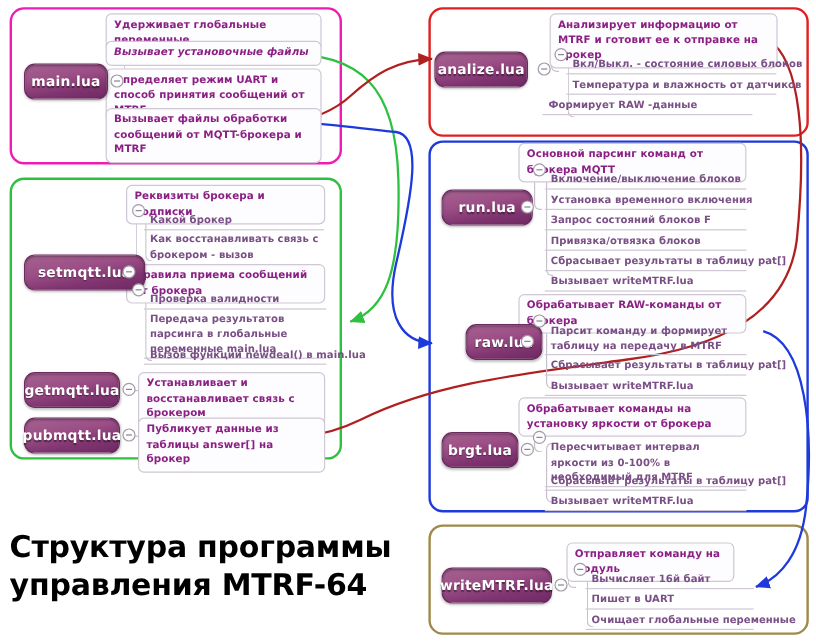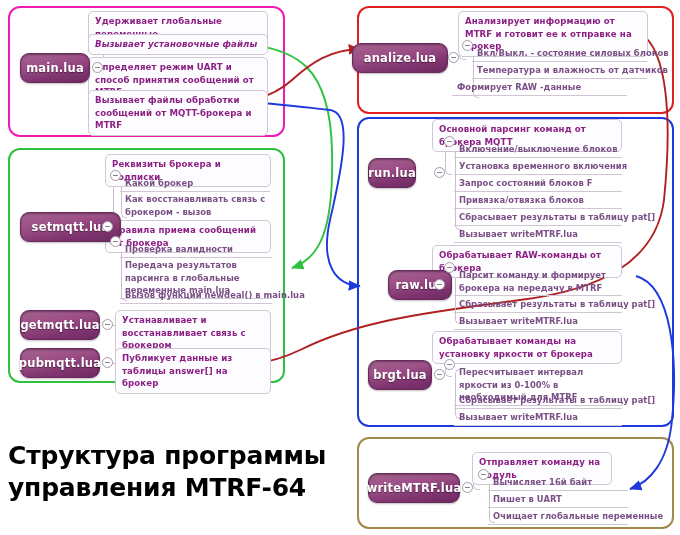--- a/index.html
+++ b/index.html
@@ -58,22 +58,22 @@
     letter-spacing: .2px;
     display: flex;
     align-items: center;
     justify-content: center;
     text-shadow: 0 1px 1px rgba(0,0,0,.45);
   }
   .n-main     { left: 20px;  top: 53px;  width: 70px; }
   .n-setmqtt  { left: 20px;  top: 212px; width: 101px; }
   .n-getmqtt  { left: 20px;  top: 310px; width: 80px; }
   .n-pubmqtt  { left: 20px;  top: 348px; width: 80px; }
-  .n-analize  { left: 352px; top: 43px;  width: 96px; }
-  .n-run      { left: 368px; top: 158px; width: 48px; }
+  .n-analize  { left: 362px; top: 43px;  width: 78px; }
+  .n-run      { left: 368px; top: 158px; width: 76px; }
   .n-raw      { left: 388px; top: 270px; width: 64px; }
   .n-brgt     { left: 368px; top: 360px; width: 64px; }
   .n-write    { left: 368px; top: 473px; width: 92px; }
 
   
   .toggle {
     position: absolute;
     z-index: 9;
     width: 11px; height: 11px;
     border-radius: 50%;
@@ -249,21 +249,21 @@
   <div class="leaf" style="left:454px; top:210px; width:168px;">Сбрасывает результаты в таблицу  pat[]</div>
   <div class="leaf" style="left:454px; top:227px; width:168px;">Вызывает writeMTRF.lua</div>
 
   <div class="rootnode n-raw">raw.lua</div>
   <div class="toggle" style="left:434px; top:279px;"></div>
   <div class="stub" style="left:445px; top:254px; width:7px; height:33px;"></div>
 
   <div class="hbox" style="left:432px; top:245px; width:190px;">Обрабатывает RAW-команды от брокера</div>
   <div class="toggle" style="left:444px; top:262px;"></div>
   <div class="stub" style="left:455px; top:272px; width:6px; height:52px;"></div>
-  <div class="leaf wrap" style="left:454px; top:268px; width:168px;">Парсит команду и формирует брокера на передачу в MTRF</div>
+  <div class="leaf wrap" style="left:454px; top:268px; width:168px;">Парсит команду и формирует таблицу на передачу в MTRF</div>
   <div class="leaf" style="left:454px; top:297px; width:168px;">Сбрасывает результаты в таблицу  pat[]</div>
   <div class="leaf" style="left:454px; top:314px; width:168px;">Вызывает writeMTRF.lua</div>
 
   <div class="rootnode n-brgt">brgt.lua</div>
   <div class="toggle" style="left:434px; top:369px;"></div>
   <div class="stub" style="left:445px; top:340px; width:7px; height:37px;"></div>
 
   <div class="hbox" style="left:432px; top:331px; width:190px;">Обрабатывает команды на установку яркости от брокера</div>
   <div class="toggle" style="left:444px; top:359px;"></div>
   <div class="stub" style="left:455px; top:369px; width:6px; height:50px;"></div>

